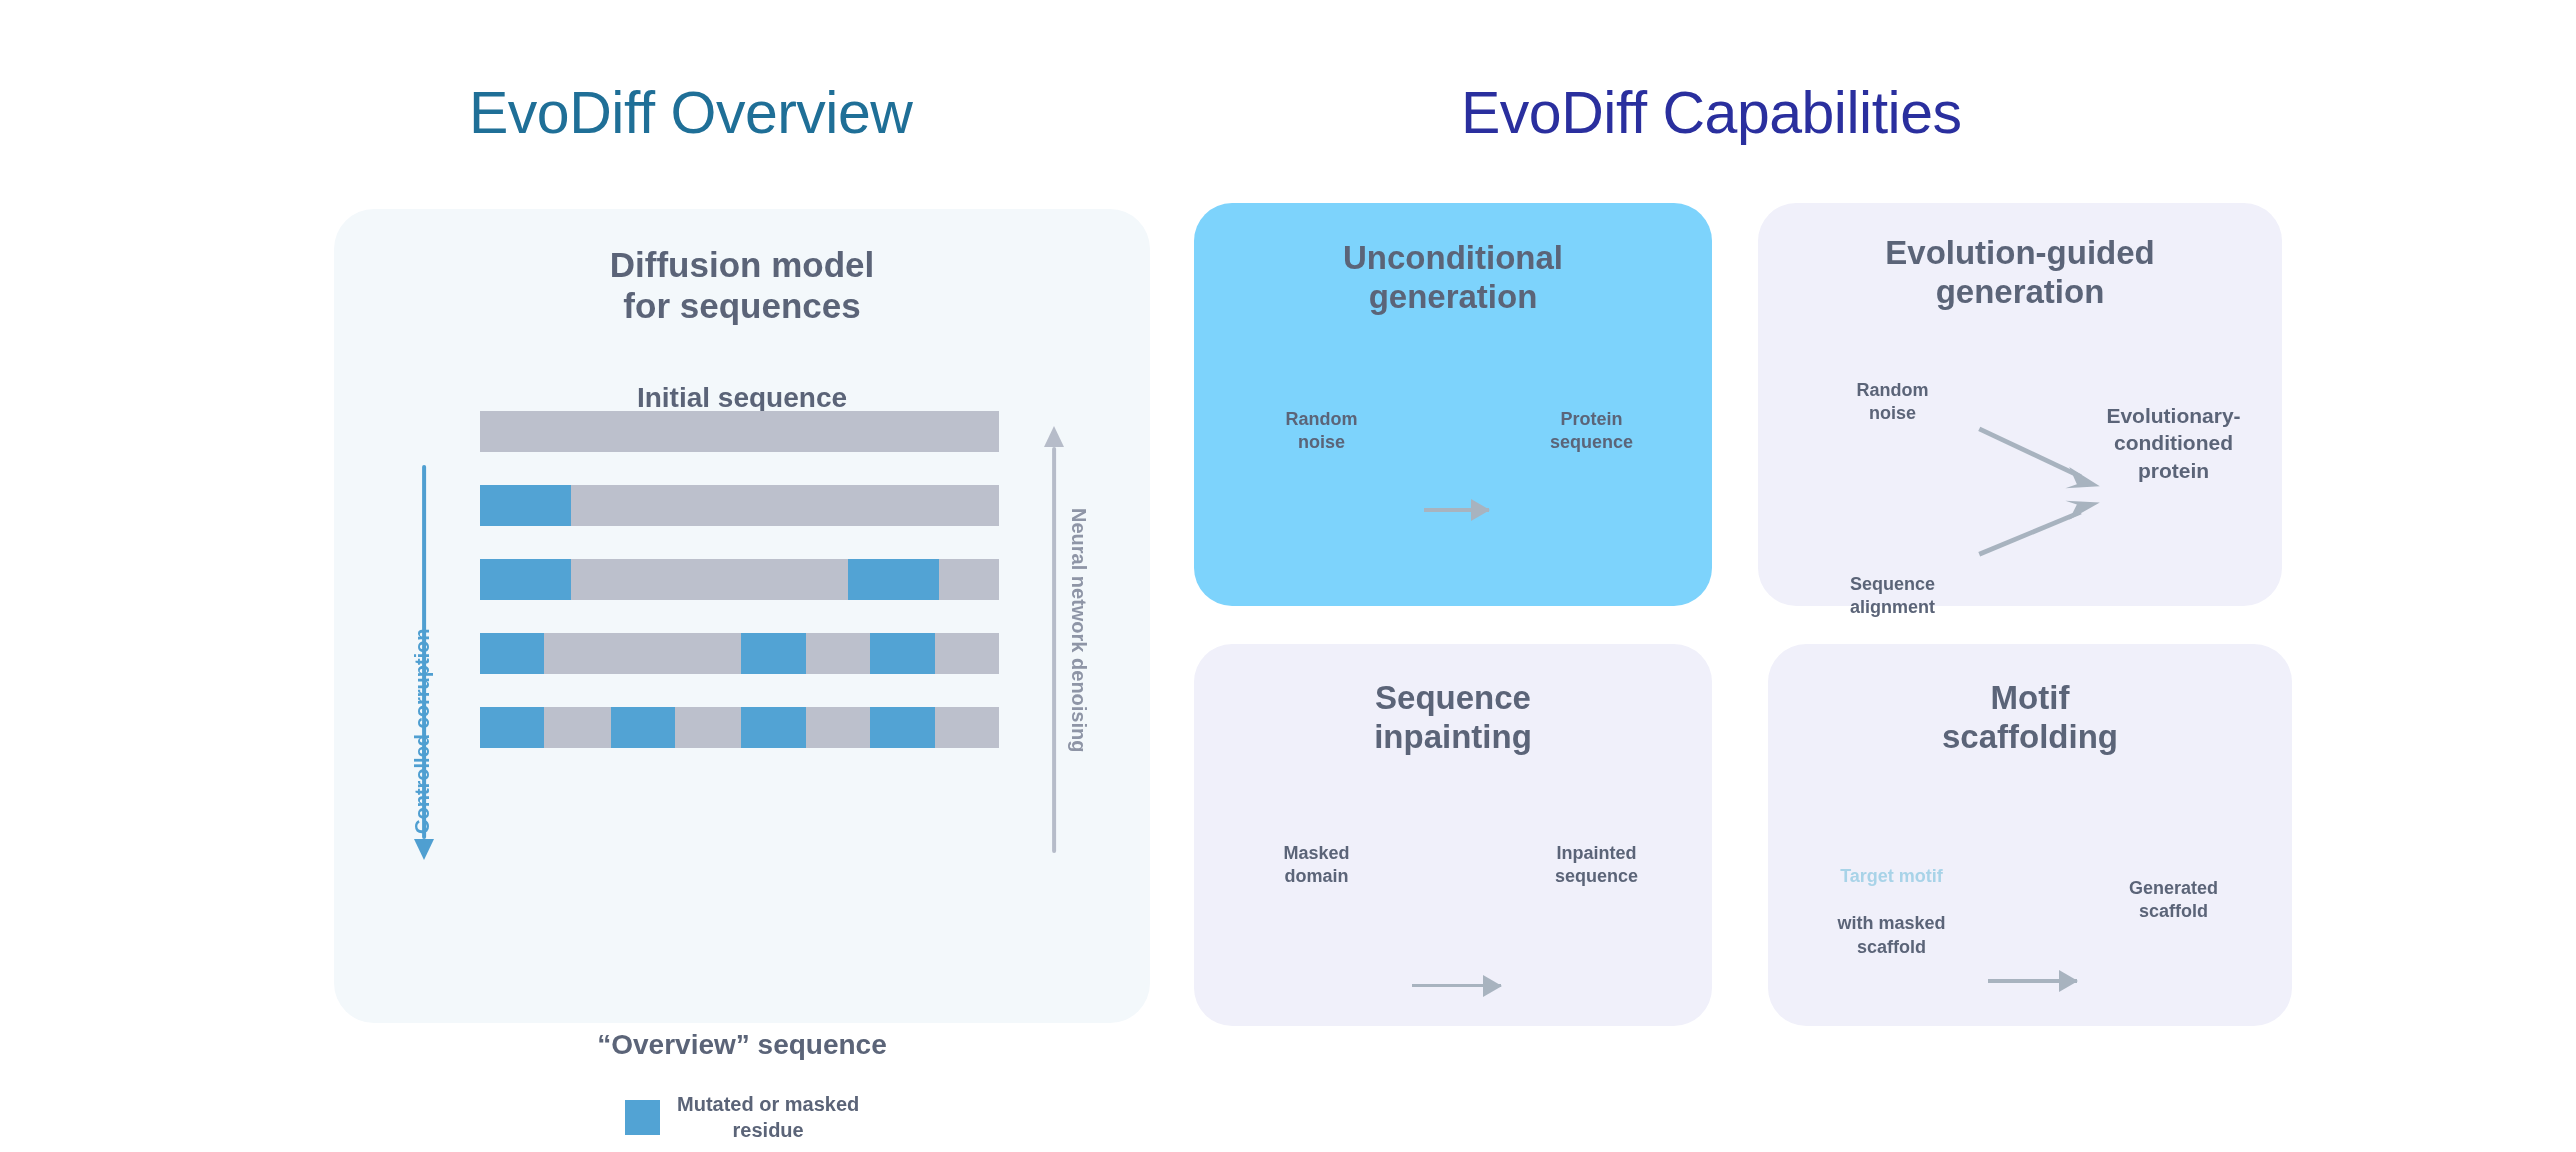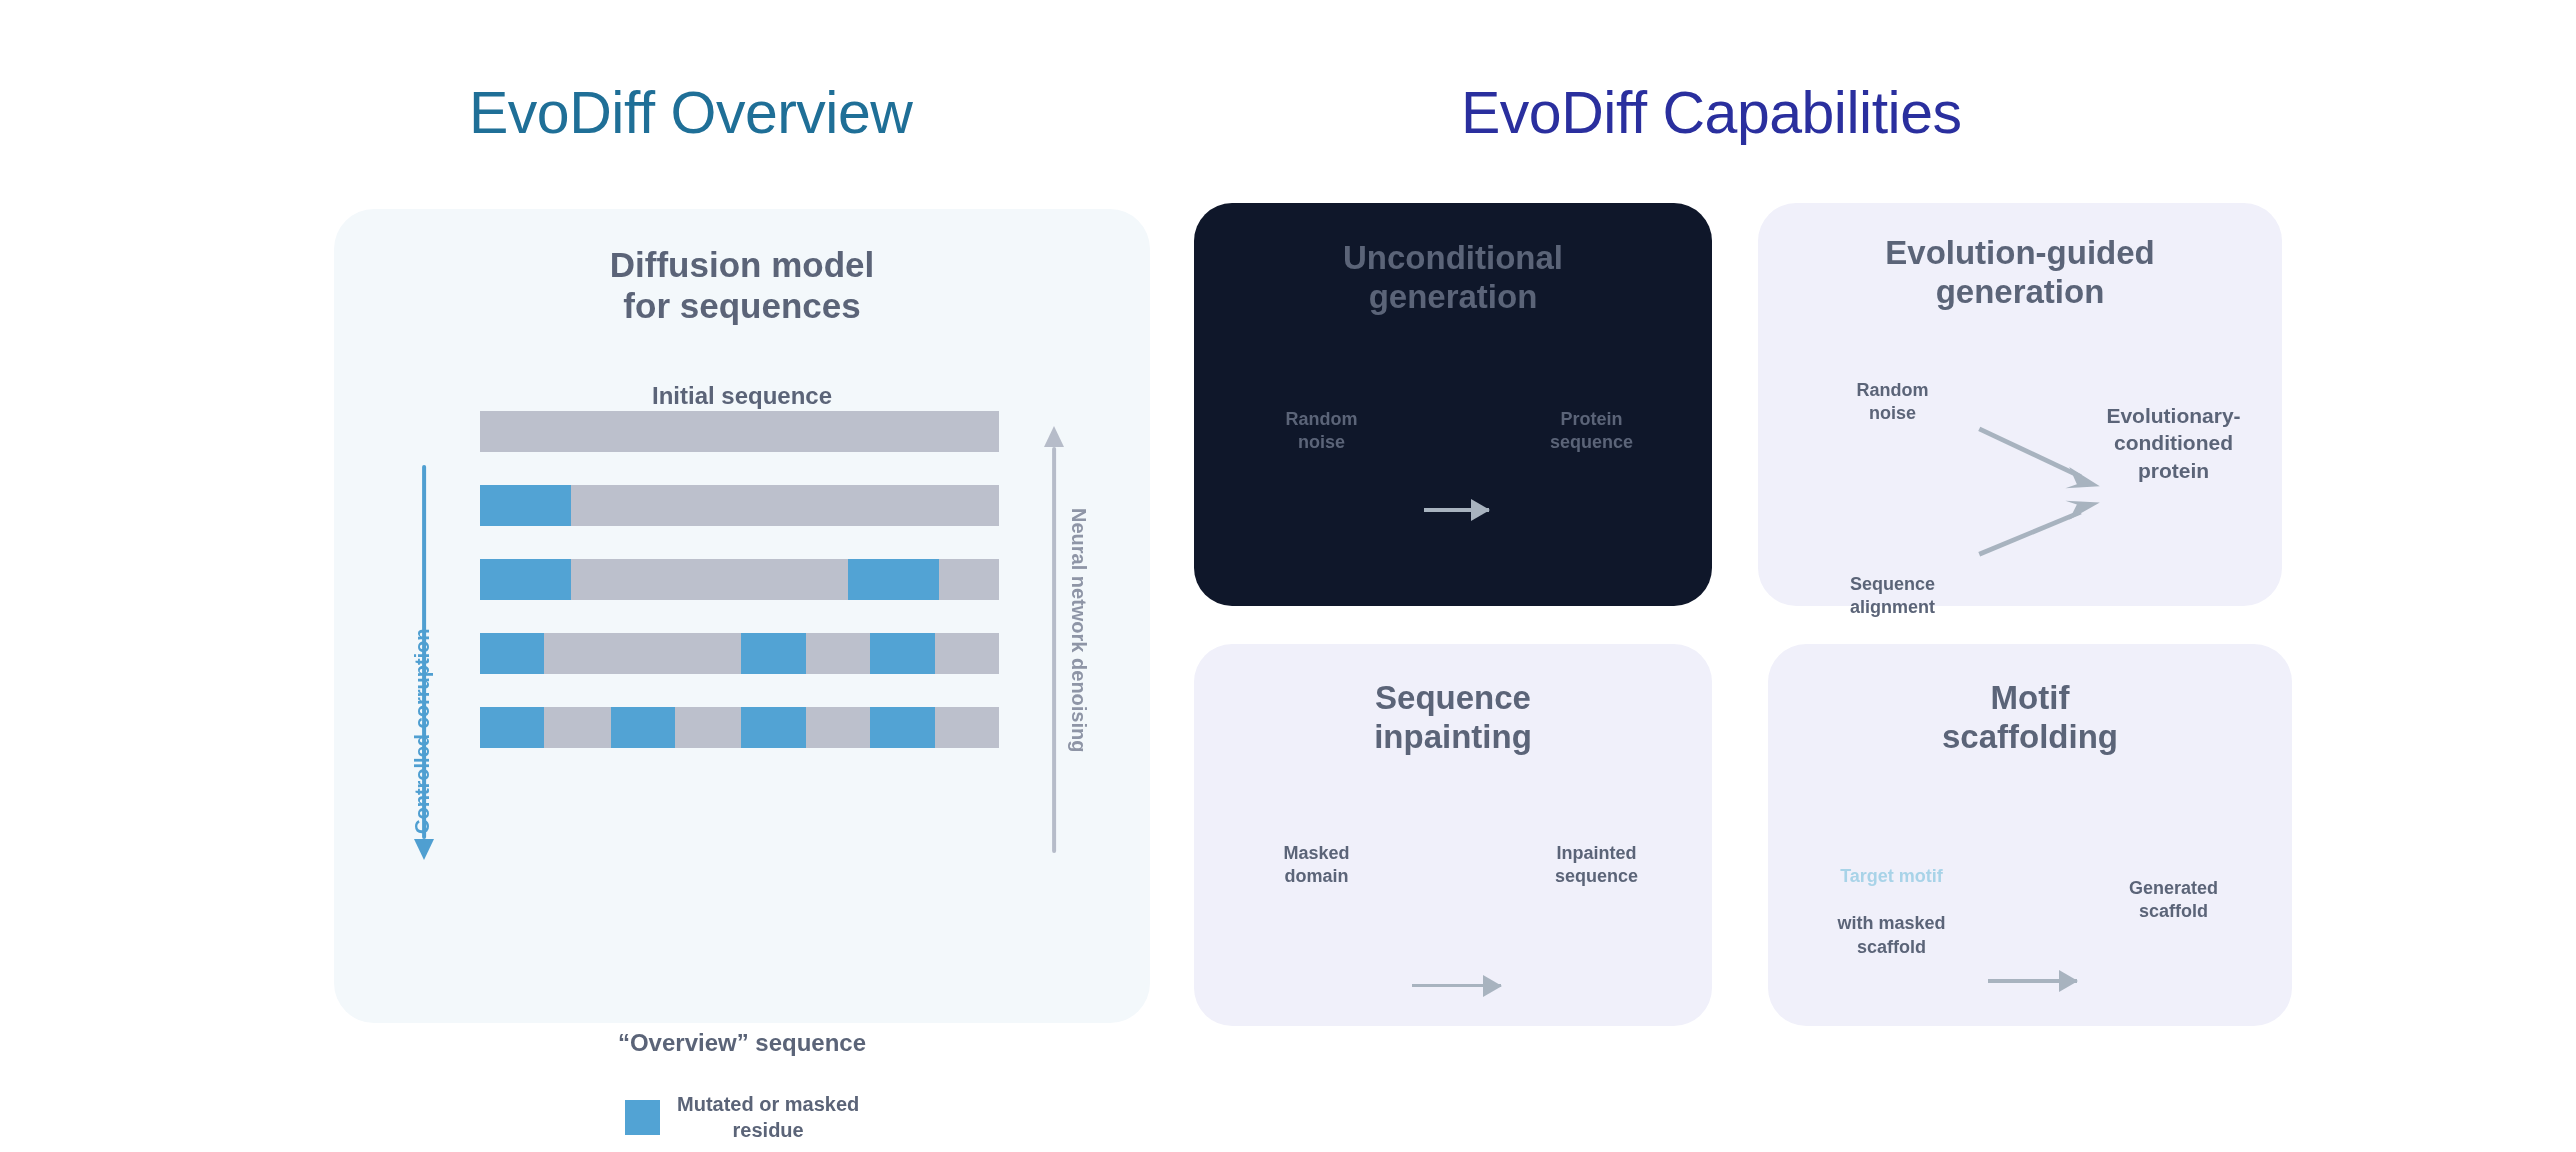--- a/index.html
+++ b/index.html
@@ -42,21 +42,21 @@
     color: #5b6478; white-space: pre-line;
   }
   #card-diffusion .card-title { top: 35px; font-size: 35px; }
   .cap-card .card-title { top: 36px; }
   #card-evo .card-title { top: 31px; }
   #card-inpaint .card-title, #card-motif .card-title { top: 35px; }
 
   
   .lbl-initial, .lbl-corrupted {
     position: absolute; left: 0; right: 0; text-align: center;
-    font-size: 24px; font-weight: bold; color: #5b6478;
+    font-size: 28px; font-weight: bold; color: #5b6478;
   }
   .lbl-initial   { top: 173px; }
   .lbl-corrupted { top: 820px; }
 
   .ladder { position: absolute; left: 146px; top: 202px; width: 519px; }
   .seq-row {
     position: relative; width: 519px; height: 41px;
     margin-bottom: 33px; display: flex; overflow: hidden;
   }
   .seq-row:last-child { margin-bottom: 0; }
@@ -226,21 +226,21 @@
       <div class="vlabel">Neural network denoising</div>
     </div>
 
     <div class="legend">
       <div class="legend-swatch" style="background: rgb(82, 163, 212);"></div>
       <div class="legend-text">Mutated or masked
 residue</div>
     </div>
   </div>
 
-  <div class="card cap-card" id="card-uncond" style="background: #0f172a; text-decoration: underline;">
+  <div class="card cap-card" id="card-uncond" style="background: #7dd3fc; text-decoration: underline;">
     <div class="card-title">Unconditional
 generation</div>
 
     <div class="flow" id="uncond-flow">
       <div class="col" id="uncond-left">
         <div class="col-label">Random
 noise</div>
         <div class="stack noise-stack" id="uncond-in">
             <div class="bar" style="margin-left: 0%; width: 88%;">
               <div class="fill" style="width: 100%; background: rgb(139, 142, 223);"></div>

